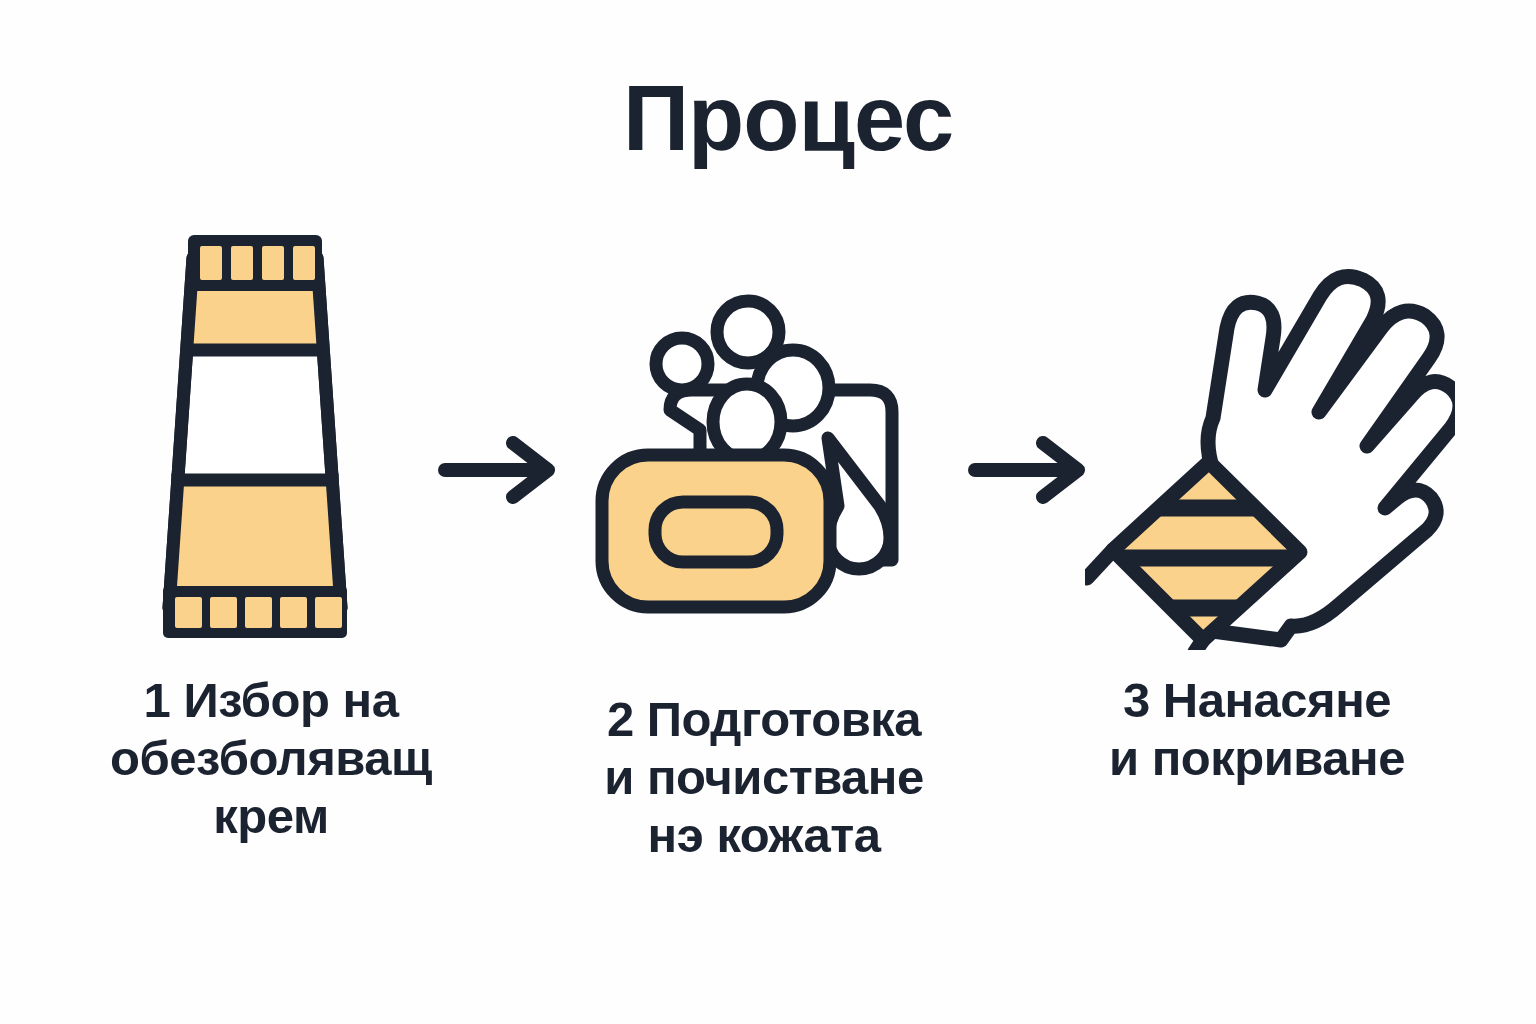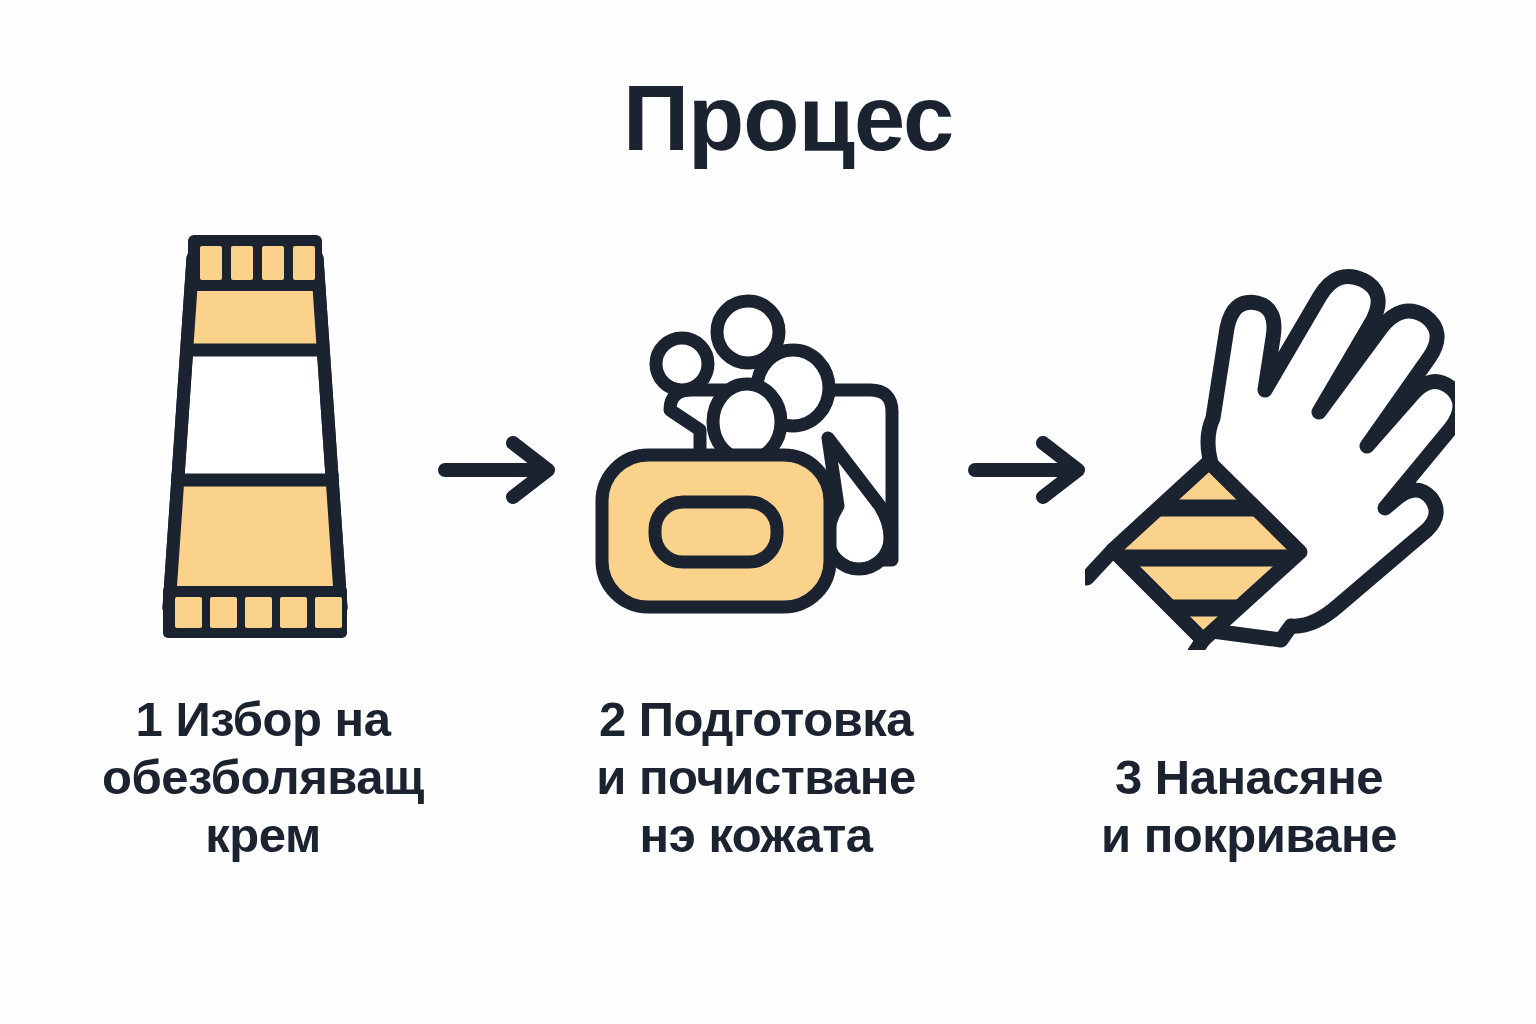--- a/index.html
+++ b/index.html
@@ -52,39 +52,39 @@
   }
   .arrow {
     position: absolute;
     top: 205px;
   }
 
   
   #captions {
     position: absolute;
     top: 672px;
-    left: 48px;
+    left: 56px;
     width: 1416px;
     display: flex;
-    align-items: flex-end;
+    align-items: flex-start;
     justify-content: space-between;
   }
   .caption {
     width: 430px;
     text-align: center;
     font-size: 49px;
     font-weight: 700;
     line-height: 1.18;
     color: #1b2230;
     letter-spacing: -0.5px;
     white-space: pre-line;
   }
   .caption.c1 { width: 430px; }
   .caption.c2 { width: 450px; margin-top: 19px; }
-  .caption.c3 { width: 430px; margin-top: 10px; }
+  .caption.c3 { width: 430px; }
 </style>
 </head>
 <body>
 
 <div id="canvas">
 
   <div id="title">Процес</div>
 
   <div id="steps">
 

